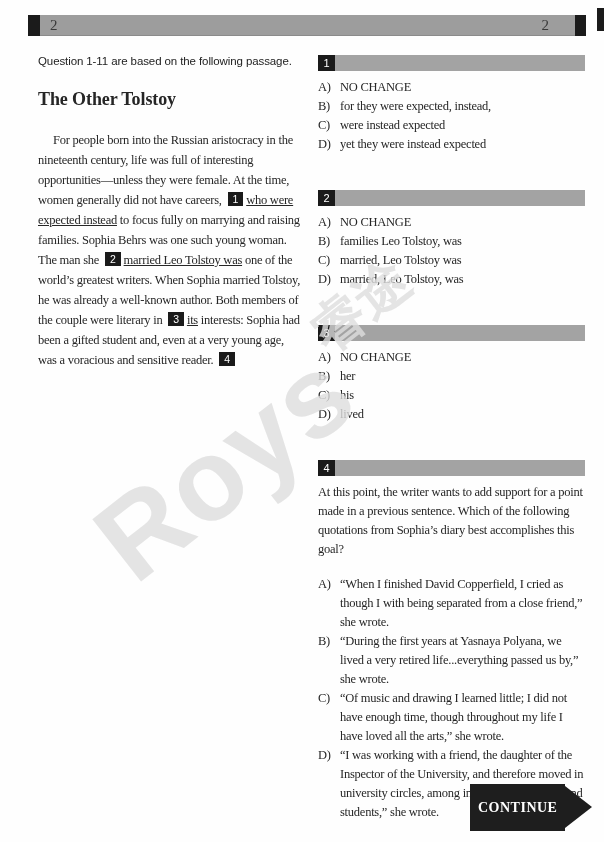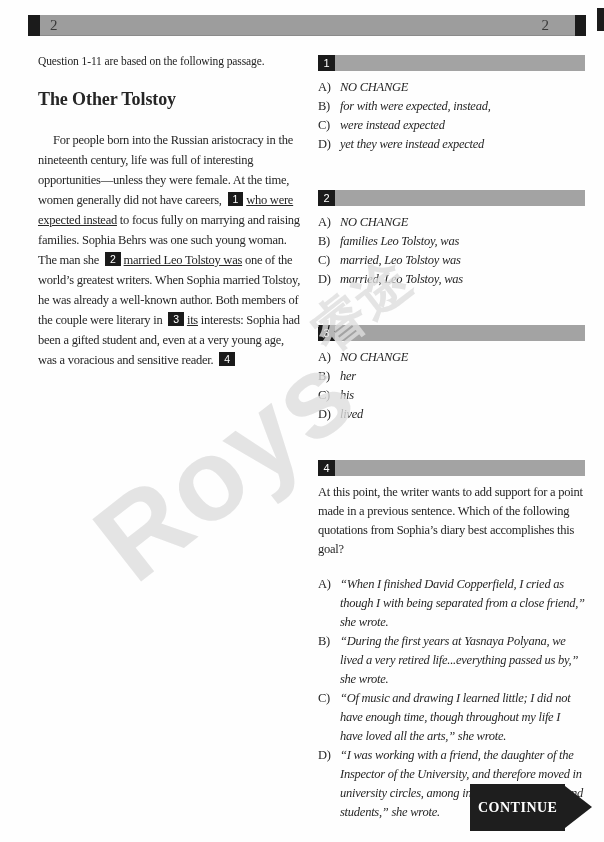--- a/index.html
+++ b/index.html
@@ -59,21 +59,21 @@
     width: 265px;
   }
   .col-right {
     position: absolute;
     left: 318px;
     top: 55px;
     width: 267px;
   }
 
   .intro {
-    font-family: Liberation Serif, serif;
+    font-family: Liberation Sans, sans-serif;
     font-size: 11.5px;
     color: #222;
     letter-spacing: -0.1px;
   }
   .passage-title {
     margin: 22px 0 0 0;
     font-size: 18px;
     font-weight: bold;
     letter-spacing: -0.1px;
   }
@@ -126,21 +126,21 @@
     letter-spacing: -0.25px;
   }
   .q-options { margin-top: 7px; }
   .option {
     display: flex;
     font-size: 12.5px;
     line-height: 19px;
     letter-spacing: -0.25px;
   }
   .opt-label { flex: 0 0 22px; }
-  .opt-text { flex: 1 1 auto; font-style: italic; }
+  .opt-text { flex: 1 1 auto; }
 
   
   .watermark {
     position: absolute;
     left: 40px;
     top: 300px;
     width: 460px;
     height: 260px;
     display: flex;
     align-items: center;
@@ -213,21 +213,21 @@
     </div>
 
     <div class="q-options">
   <div class="option">
     <span class="opt-label">A)</span>
     <span class="opt-text">NO CHANGE</span>
   </div>
 
   <div class="option">
     <span class="opt-label">B)</span>
-    <span class="opt-text">for with were expected, instead,</span>
+    <span class="opt-text">for they were expected, instead,</span>
   </div>
 
   <div class="option">
     <span class="opt-label">C)</span>
     <span class="opt-text">were instead expected</span>
   </div>
 
   <div class="option">
     <span class="opt-label">D)</span>
     <span class="opt-text">yet they were instead expected</span>

